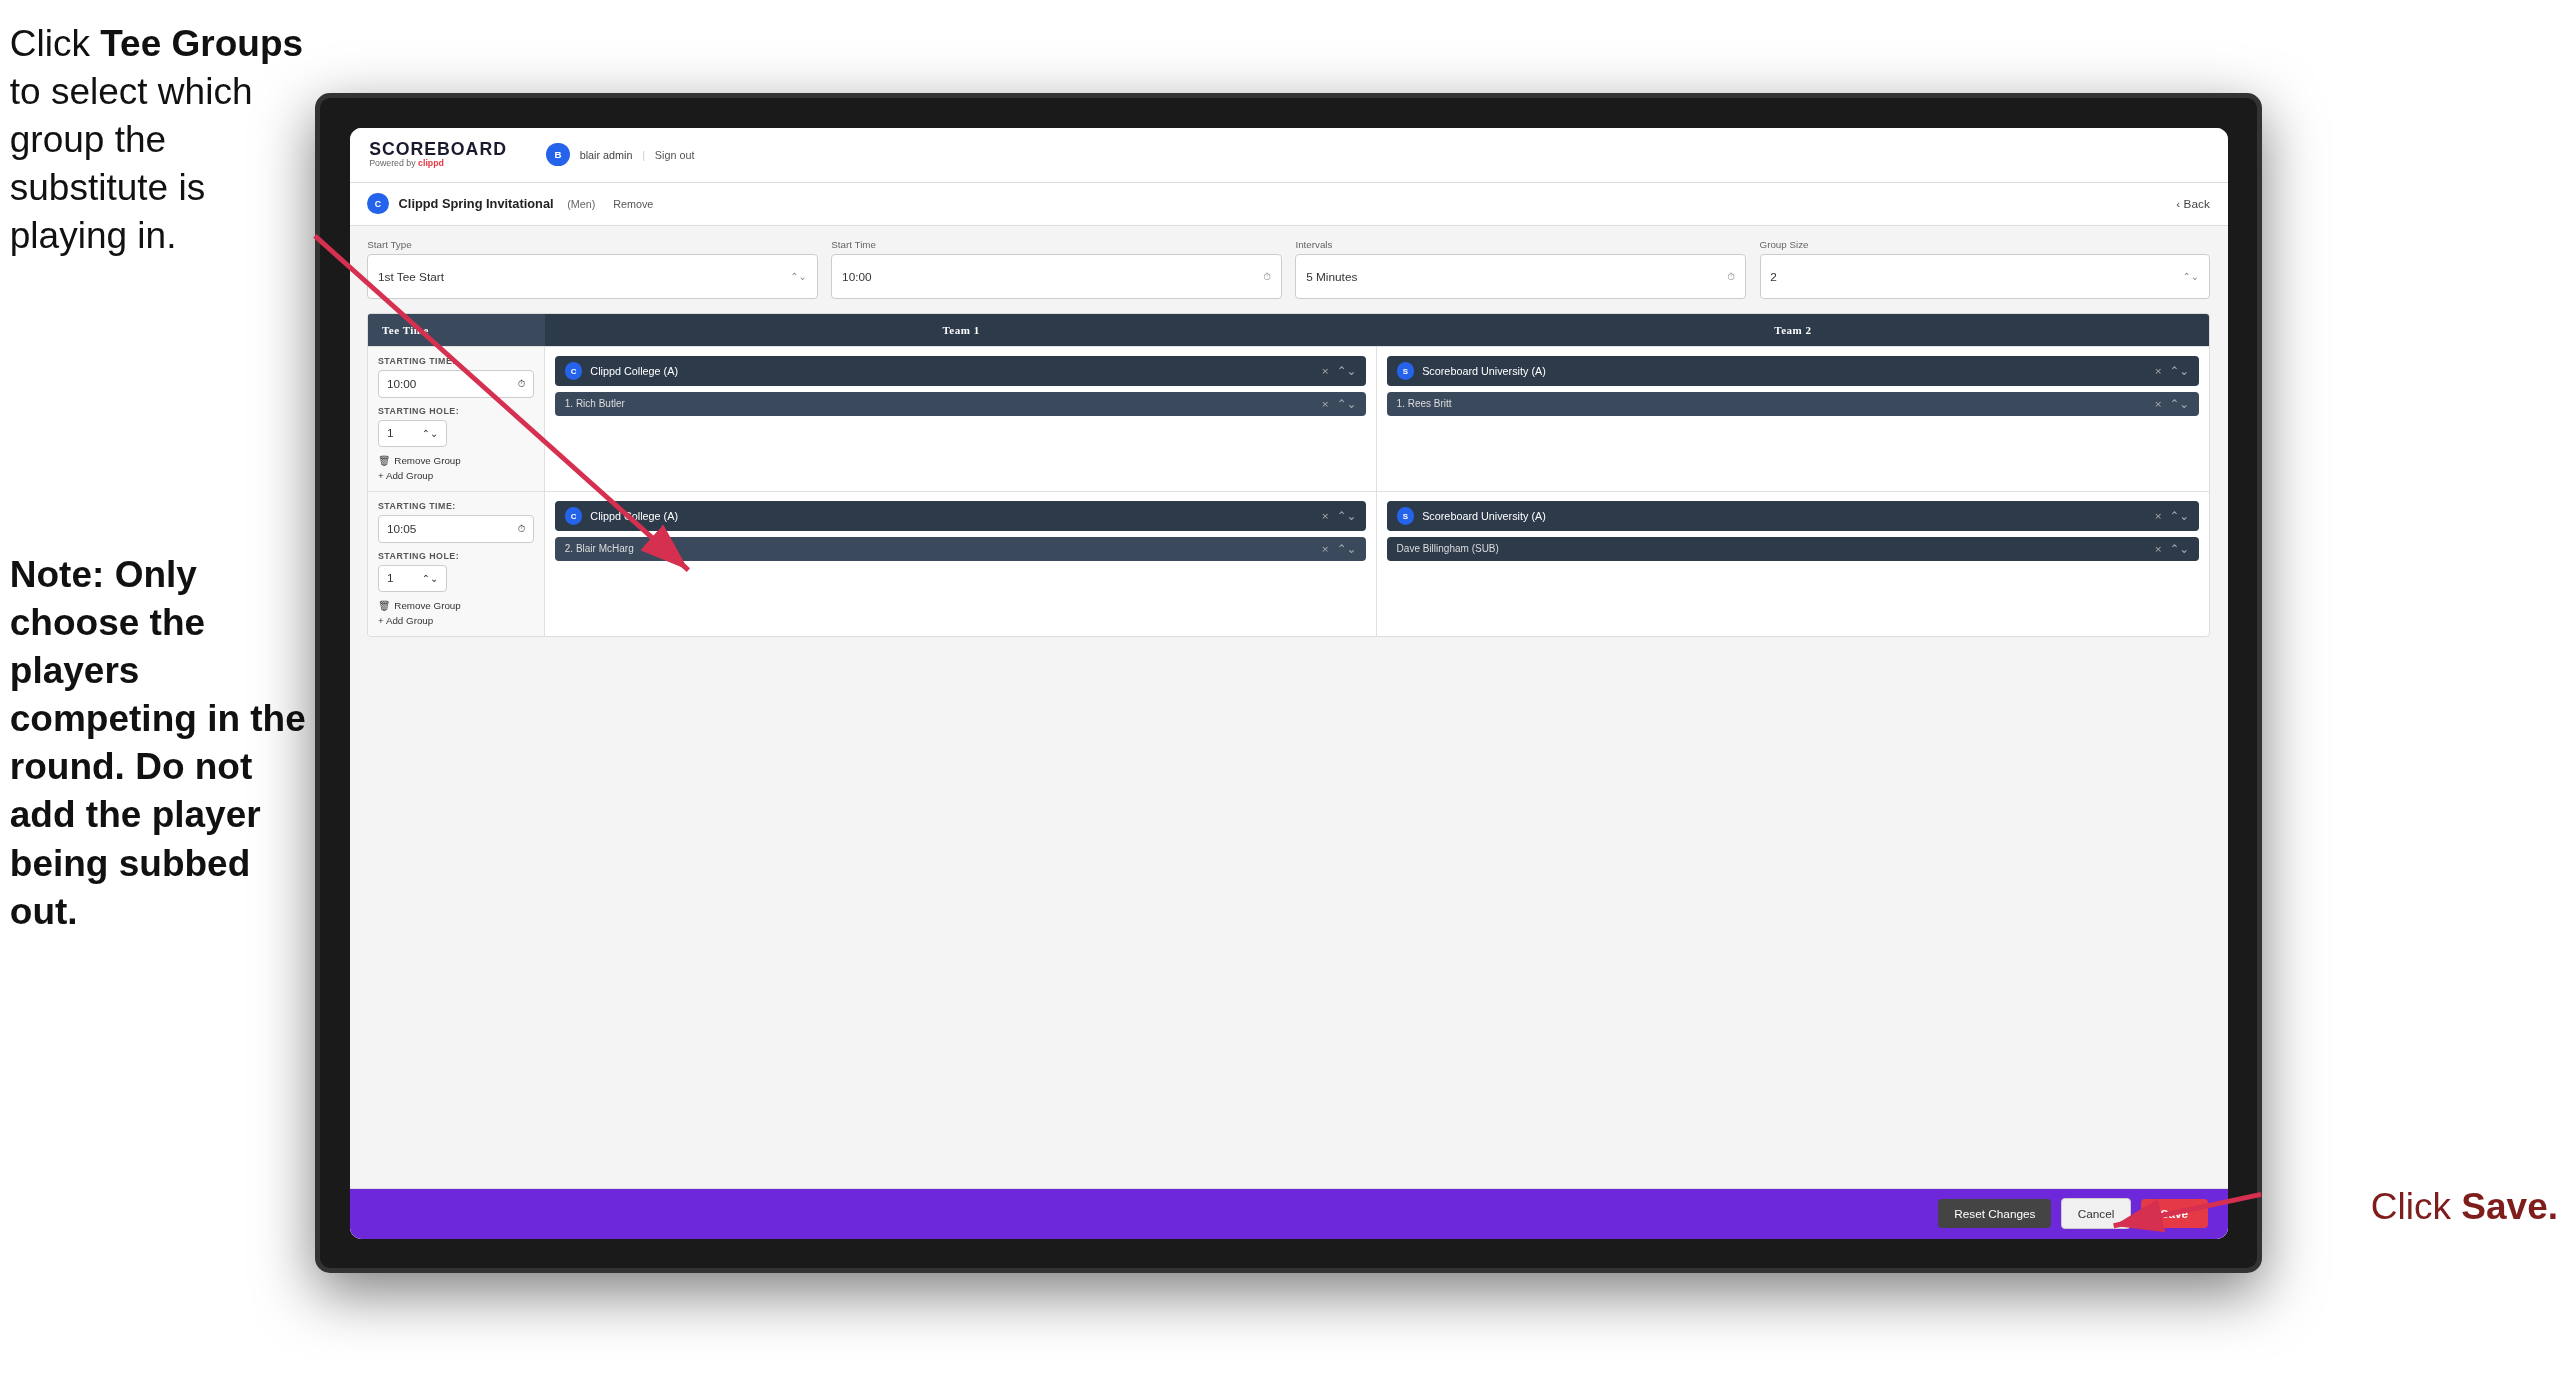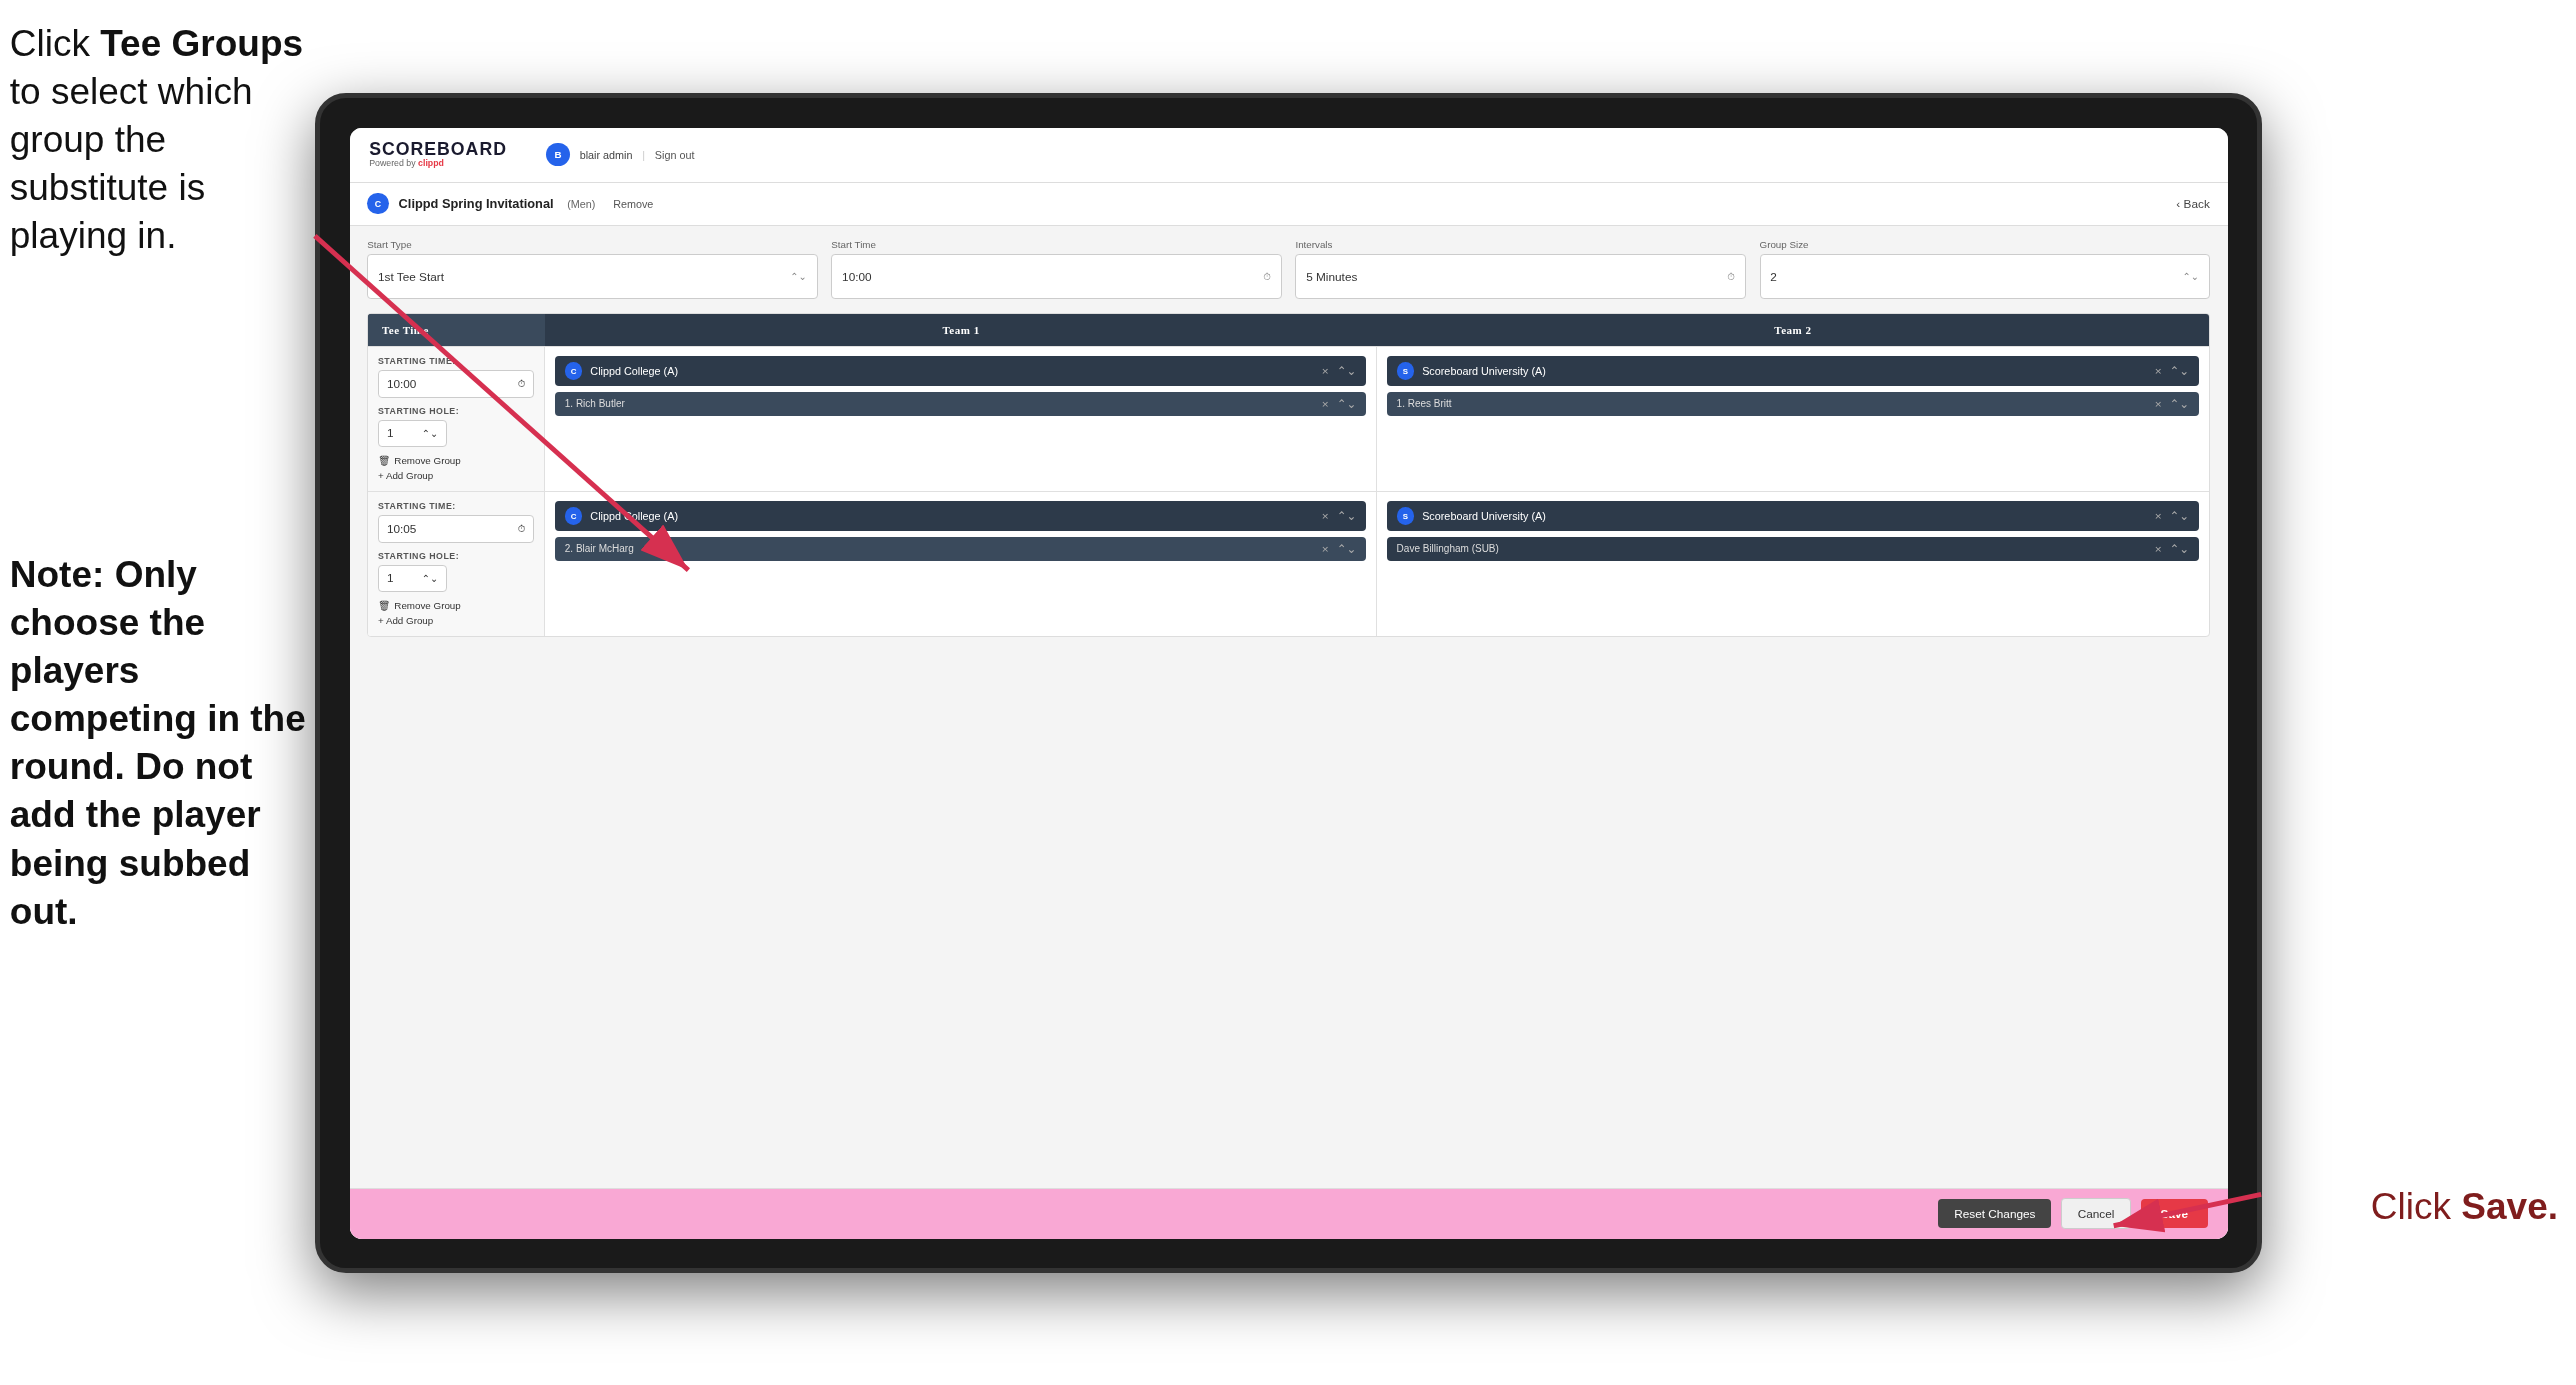--- a/index.html
+++ b/index.html
@@ -47,21 +47,21 @@
     .click-save-text b { font-weight: 700; }
 
     
     .tablet-frame {
       position: absolute;
       top: 93px;
       left: 315px;
       width: 1947px;
       height: 1180px;
       background: #1a1a1a;
-      border-radius: 31px;
+      border-radius: 15px;
       border: 5.9px solid #333;
       box-shadow: 0 19.7px 59px rgba(0,0,0,0.5);
       overflow: hidden;
     }
 
     .tablet-screen {
       position: absolute;
       top: 29.5px;
       left: 29.5px;
       right: 29.5px;
@@ -375,21 +375,21 @@
       font-size: 11.8px;
     }
 
     
     .footer-bar {
       position: absolute;
       bottom: 0;
       left: 0;
       right: 0;
       height: 51px;
-      background: #f9a8d4;
+      background: #6d28d9;
       border-top: 1px solid #ddd;
       display: flex;
       align-items: center;
       justify-content: flex-end;
       padding: 0 19.7px;
       gap: 9.8px;
     }
     .btn-reset {
       padding: 7.9px 15.7px;
       background: #444;

